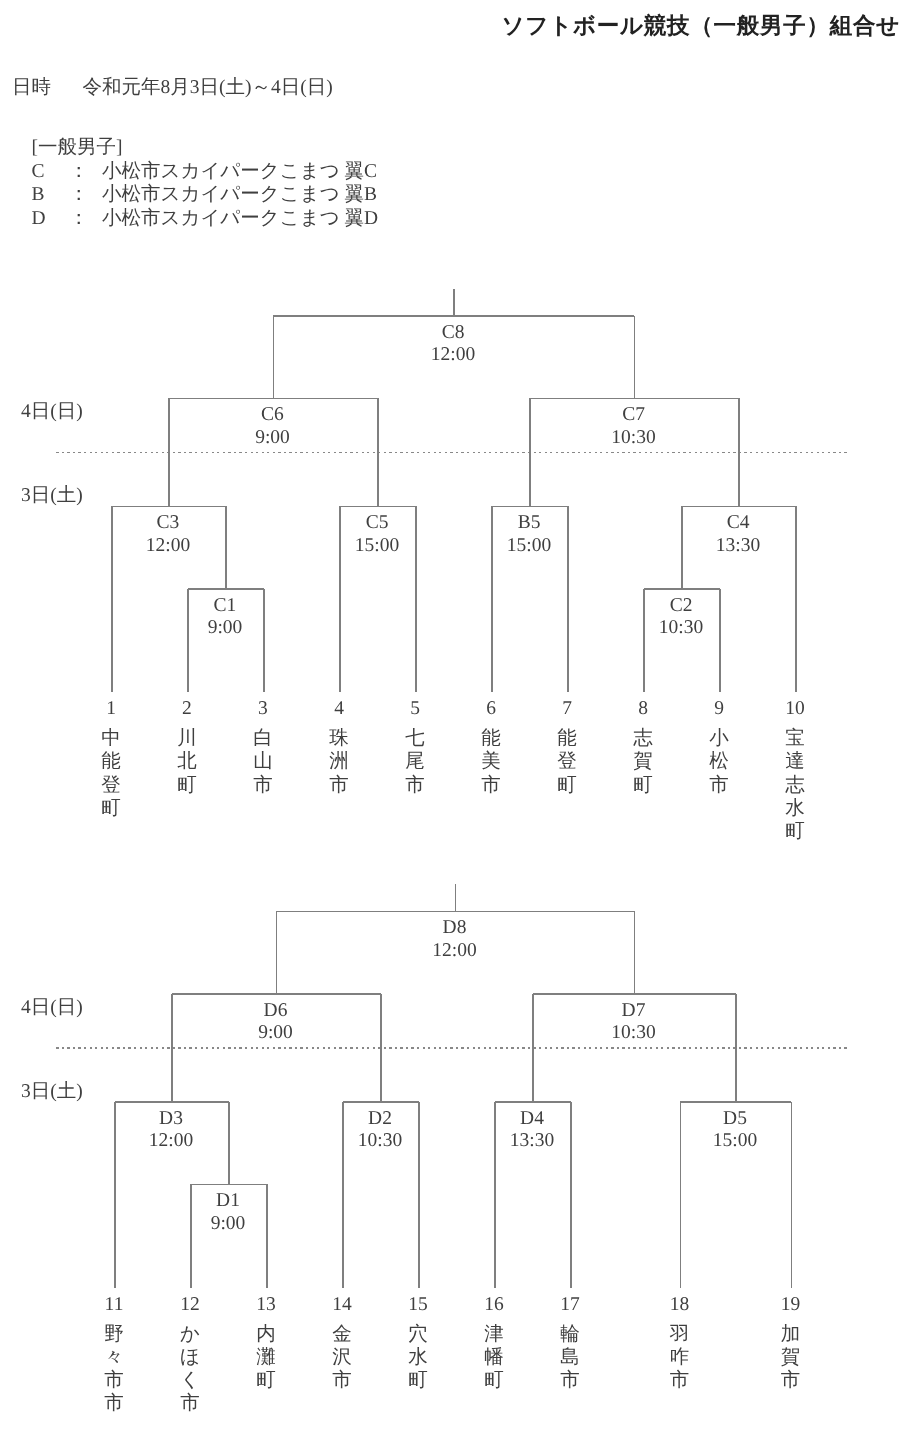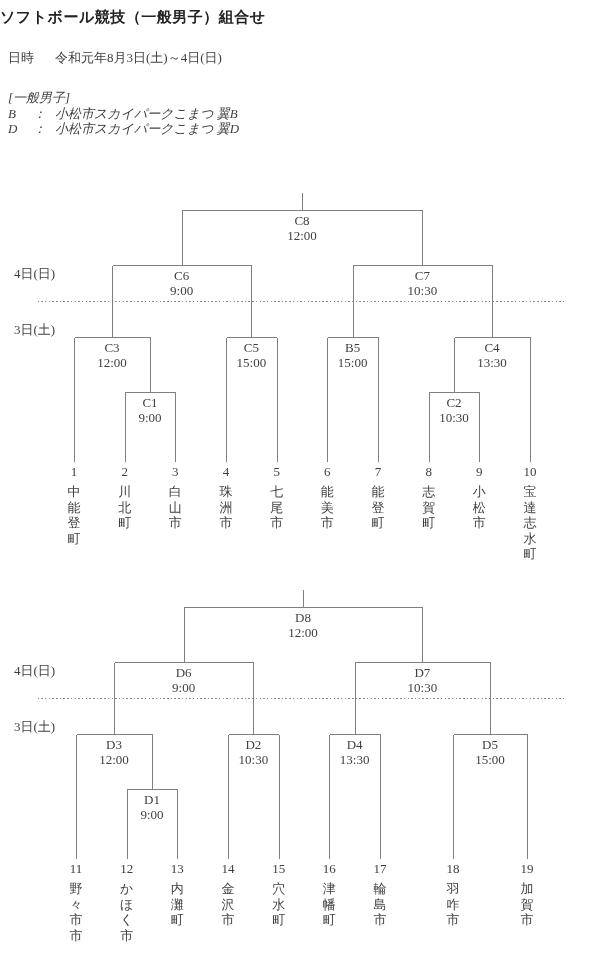--- a/index.html
+++ b/index.html
@@ -1,41 +1,44 @@
 <!DOCTYPE html>
 <html><head>
 <meta charset="utf-8">
 <style>
   html,body{margin:0;padding:0;background:#ffffff;}
   .page{position:relative;width:600px;height:970px;background:#ffffff;overflow:hidden;
         font-family:"Liberation Serif","DejaVu Serif",serif;color:#3f3f3f;}
-  .title{position:absolute;top:8px;left:0;width:600px;text-align:left;
+  .title{position:absolute;top:8px;left:0;width:600px;text-align:right;
          font-size:15px;font-weight:bold;color:#222;letter-spacing:0.5px;}
   .date-row{position:absolute;top:49px;left:8px;font-size:13px;}
   .date-label{display:inline-block;width:47px;}
-  .legend-block{position:absolute;top:90px;left:8px;font-size:13px;line-height:15.5px;font-style:italic;}
+  .legend-block{position:absolute;top:90px;left:21px;font-size:13px;line-height:15.5px;}
   .legend-code{display:inline-block;width:25px;}
   .legend-sep{display:inline-block;width:22px;}
   svg.brackets{position:absolute;left:0;top:0;shape-rendering:crispEdges;}
   svg.brackets text{fill:#3f3f3f;font-family:"Liberation Serif","DejaVu Serif",serif;
                     shape-rendering:auto;}
 </style>
 </head>
 <body>
 
 <div class="page">
 
   <div class="title">ソフトボール競技（一般男子）組合せ</div>
 
   <div class="date-row">
     <span class="date-label">日時</span><span>令和元年8月3日(土)～4日(日)</span>
   </div>
 
   <div class="legend-block">
     <div>[一般男子]</div>
+    <div>
+      <span class="legend-code">C</span><span class="legend-sep">：</span><span>小松市スカイパークこまつ 翼C</span>
+    </div>
     <div>
       <span class="legend-code">B</span><span class="legend-sep">：</span><span>小松市スカイパークこまつ 翼B</span>
     </div>
     <div>
       <span class="legend-code">D</span><span class="legend-sep">：</span><span>小松市スカイパークこまつ 翼D</span>
     </div>
   </div>
 
   <svg class="brackets" width="600" height="970" viewBox="0 0 600 970">
       <line x1="37.5" y1="301.5" x2="564.5" y2="301.5" stroke="#888888" stroke-width="1" stroke-dasharray="1.5 2.2"></line>

